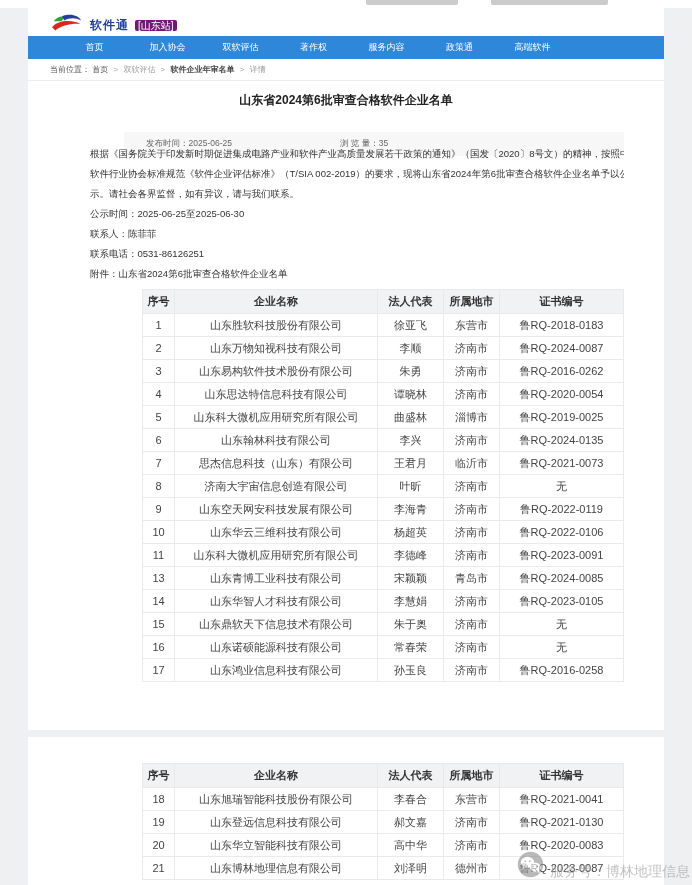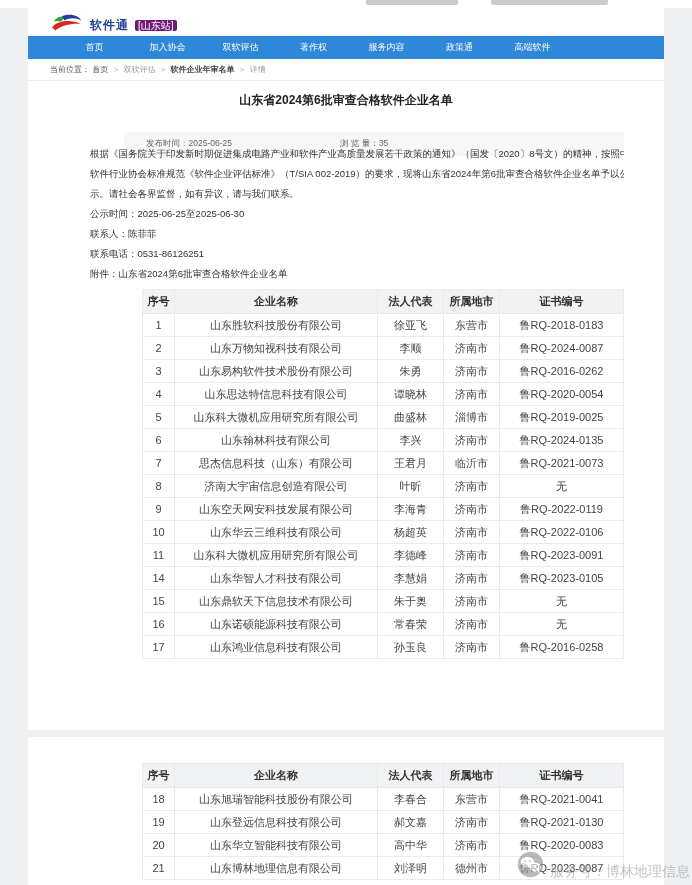--- a/index.html
+++ b/index.html
@@ -199,20 +199,27 @@
           <td>杨超英</td>
           <td>济南市</td>
           <td>鲁RQ-2022-0106</td>
         </tr>
         <tr>
           <td>11</td>
           <td>山东科大微机应用研究所有限公司</td>
           <td>李德峰</td>
           <td>济南市</td>
           <td>鲁RQ-2023-0091</td>
+        </tr>
+        <tr>
+          <td>13</td>
+          <td>山东青博工业科技有限公司</td>
+          <td>宋颖颖</td>
+          <td>青岛市</td>
+          <td>鲁RQ-2024-0085</td>
         </tr>
         <tr>
           <td>14</td>
           <td>山东华智人才科技有限公司</td>
           <td>李慧娟</td>
           <td>济南市</td>
           <td>鲁RQ-2023-0105</td>
         </tr>
         <tr>
           <td>15</td>

